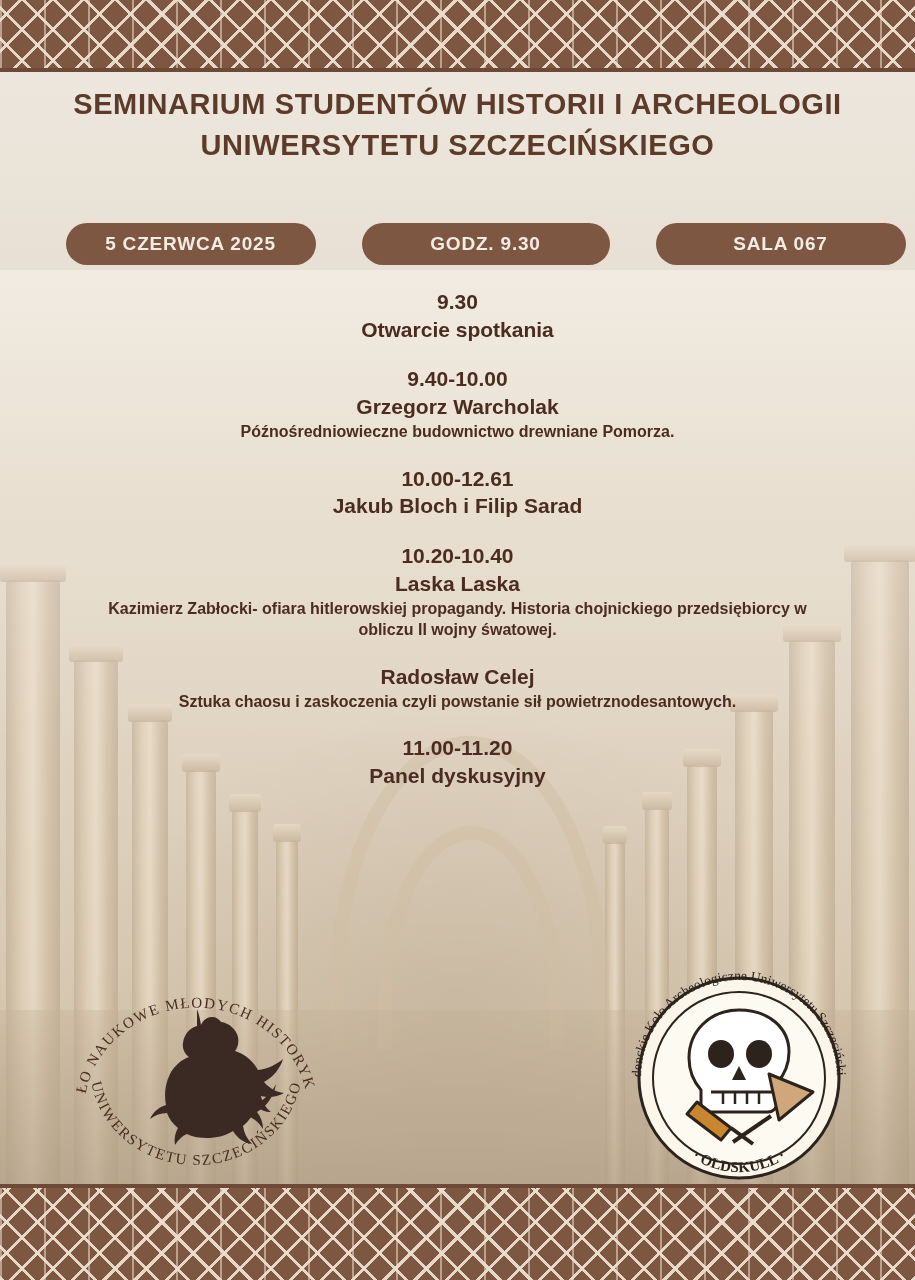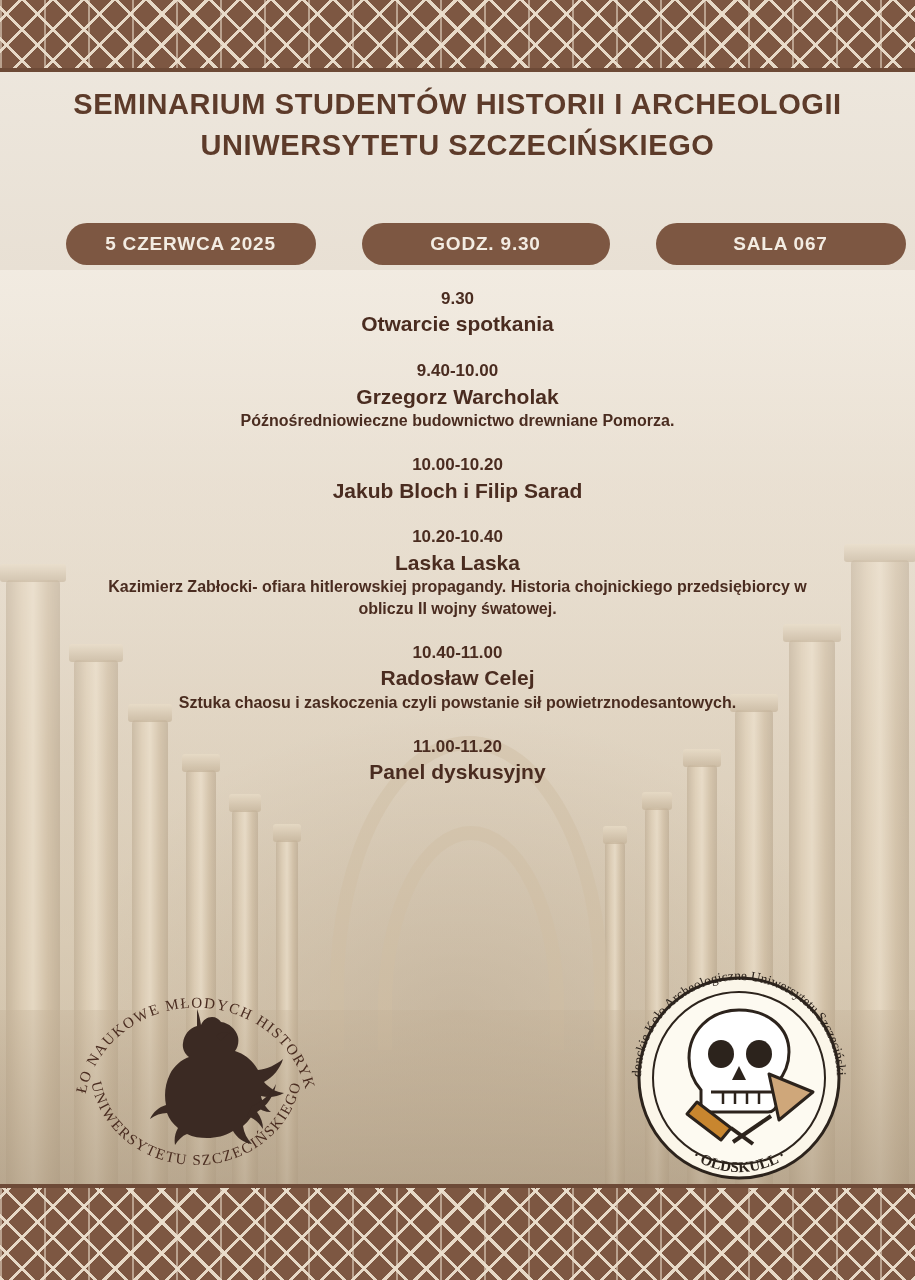--- a/index.html
+++ b/index.html
@@ -158,21 +158,21 @@
     width: 100%;
     z-index: 5;
     text-align: center;
     padding: 0 58px;
     box-sizing: border-box;
   }
   .slot { margin-bottom: 22px; }
   .slot .time {
     color: #4a2c20;
     font-weight: bold;
-    font-size: 17px;
+    font-size: 21px;
     line-height: 1.32;
   }
   .slot .speaker {
     color: #4a2c20;
     font-weight: bold;
     font-size: 21px;
     line-height: 1.32;
   }
   .slot .topic {
     color: #4a2c20;
@@ -254,32 +254,31 @@
       <div class="speaker">Otwarcie spotkania</div>
     </div>
 
     <div class="slot">
       <div class="time">9.40-10.00</div>
       <div class="speaker">Grzegorz Warcholak</div>
       <div class="topic">Późnośredniowieczne budownictwo drewniane Pomorza.</div>
     </div>
 
     <div class="slot">
-      <div class="time">10.00-10.20</div>
+      <div class="time">10.00-12.61</div>
       <div class="speaker">Jakub Bloch i Filip Sarad</div>
     </div>
 
     <div class="slot">
       <div class="time">10.20-10.40</div>
       <div class="speaker">Laska Laska</div>
       <div class="topic">Kazimierz Zabłocki- ofiara hitlerowskiej propagandy. Historia chojnickiego przedsiębiorcy w obliczu II wojny śwatowej.</div>
     </div>
 
     <div class="slot">
-      <div class="time">10.40-11.00</div>
       <div class="speaker">Radosław Celej</div>
       <div class="topic">Sztuka chaosu i zaskoczenia czyli powstanie sił powietrznodesantowych.</div>
     </div>
 
     <div class="slot">
       <div class="time">11.00-11.20</div>
       <div class="speaker">Panel dyskusyjny</div>
     </div>
 
   </div>

